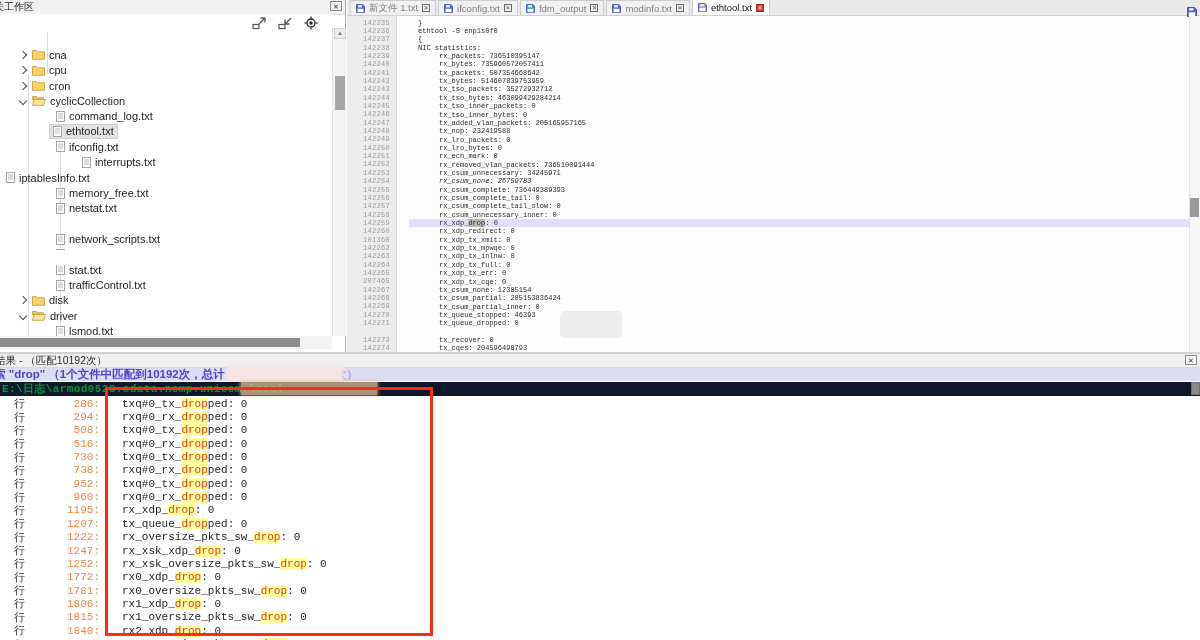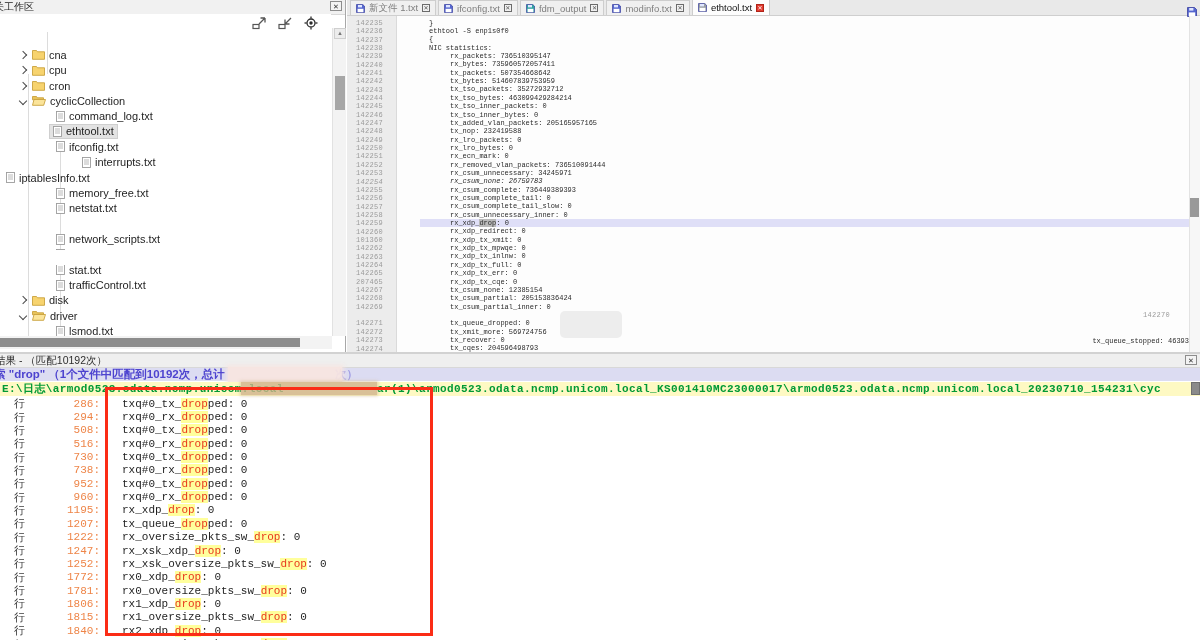--- a/index.html
+++ b/index.html
@@ -45,42 +45,42 @@
        background:#f0f0f0;border:1px solid #cdcdcd;border-bottom:none;font-size:9.5px;color:#7f7f7f;
        white-space:nowrap;box-sizing:border-box;}
   .tab.active{background:#fdfdfd;color:#111;height:16px;}
   .tclose{width:8px;height:8px;border:1px solid #6b6b6b;font-size:6px;line-height:7px;text-align:center;
           color:#555;box-sizing:border-box;background:#eweee;}
   .tab.active .tclose{background:#e23b30;border-color:#b02418;color:#fff;}
   #tabOverflowIco{right:3px;top:3px;}
 
   #edBody{left:0;top:16px;right:0;bottom:0;overflow:hidden;font-family:"Liberation Mono",monospace;}
   #gutterBg{left:0;top:16px;width:50px;height:336px;background:#ececec;border-right:1px solid #dadada;box-sizing:border-box;}
-  .eline{position:absolute;left:5px;right:11px;height:8.4px;display:flex;align-items:flex-end;gap:18px;}
+  .eline{position:absolute;left:12px;right:11px;height:8.4px;display:flex;align-items:flex-start;}
   .enum{width:50px;flex:none;padding-left:4px;font-size:7px;color:#9b9b9b;letter-spacing:0.3px;box-sizing:border-box;}
   .etxt{flex:1;font-size:7px;color:#2b2b2b;white-space:pre;padding-left:9px;height:100%;display:flex;align-items:center;}
   .eline.cur .etxt{background:#dfdff7;}
   .esel{background:#b9b9b9;}
   #edBlur{left:213px;top:311px;width:62px;height:27px;background:#ededed;border-radius:5px;}
   #edVs{right:0;top:16px;width:11px;height:336px;background:#f7f7f7;border-left:1px solid #e3e3e3;box-sizing:border-box;}
   #edVsThumb{right:1px;top:182px;width:9px;height:19px;background:#999;}
 
   
   #results{left:0;top:352px;width:1200px;height:288px;background:#fff;border-top:2px solid #d2d2d2;box-sizing:border-box;}
   #resHeader{left:0;top:0;right:0;height:13px;background:#efefef;border-bottom:1px solid #d8d8d8;
              font-size:10.5px;line-height:13px;color:#2e2e2e;white-space:nowrap;overflow:hidden;}
   #resHeader .t{margin-left:-5px;display:inline-block;}
   #resClose{right:3px;top:1px;}
   #resSummary{left:0;top:14px;right:0;height:13px;background:#dcdcf2;font-size:11.5px;font-weight:bold;
               line-height:13px;color:#4d43cf;white-space:nowrap;overflow:hidden;}
   #resSummary .t{margin-left:-6px;display:inline-block;}
   #sumTail{left:335px;top:14px;font-size:11.5px;font-weight:bold;line-height:13px;color:#4d43cf;opacity:0.4;}
   #sumBlur{left:228px;top:13px;width:114px;height:15px;background:rgba(247,229,225,0.93);
            box-shadow:0 0 4px 2px rgba(247,229,225,0.85);}
-  #resPath{left:0;top:28px;right:0;height:14px;background:#fef9c3;white-space:nowrap;overflow:hidden;
+  #resPath{left:0;top:28px;right:0;height:14px;background:#0f172a;white-space:nowrap;overflow:hidden;
            font-family:"Liberation Mono",monospace;font-size:11px;font-weight:bold;color:#019934;letter-spacing:0.4px;line-height:14px;}
   #resPath .head{padding-left:2px;}
   #pathTail{left:377px;top:28px;font-family:"Liberation Mono",monospace;font-size:11px;font-weight:bold;
             color:#019934;letter-spacing:0.4px;line-height:14px;white-space:nowrap;}
   #pathBlur{left:241px;top:28px;width:136px;height:13px;background:rgba(208,178,140,0.8);
             box-shadow:0 0 3px 1px rgba(214,189,155,0.7);}
   #pathScroll{right:0;top:28px;width:9px;height:13px;background:#8a8a8a;border:1px solid #6f6f6f;box-sizing:border-box;}
   #rrows{left:0;top:43px;right:0;height:245px;overflow:hidden;}
   .rrow{position:absolute;left:0;right:0;height:13.4px;display:flex;align-items:center;}
   .rlabel{width:30px;flex:none;padding-left:14px;font-size:11px;color:#3c3c3c;box-sizing:border-box;}
@@ -529,31 +529,27 @@
         <span class="etxt">     tx_csum_none: 12385154</span>
       </div>
       <div class="eline" style="top: 278.05px;">
         <span class="enum">142268</span>
         <span class="etxt">     tx_csum_partial: 205153836424</span>
       </div>
       <div class="eline" style="top: 286.4px;">
         <span class="enum">142269</span>
         <span class="etxt">     tx_csum_partial_inner: 0</span>
       </div>
-      <div class="eline" style="top: 294.75px; flex-direction: column;">
+      <div class="eline" style="top: 294.75px;">
         <span class="enum">142270</span>
         <span class="etxt">     tx_queue_stopped: 46393</span>
       </div>
       <div class="eline" style="top: 303.1px;">
         <span class="enum">142271</span>
         <span class="etxt">     tx_queue_dropped: 0</span>
-      </div>
-      <div class="eline" style="top: 311.45px;">
-        <span class="enum">142272</span>
-        <span class="etxt">     tx_xmit_more: 569724756</span>
       </div>
       <div class="eline" style="top: 319.8px;">
         <span class="enum">142273</span>
         <span class="etxt">     tx_recover: 0</span>
       </div>
       <div class="eline" style="top: 328.15px;">
         <span class="enum">142274</span>
         <span class="etxt">     tx_cqes: 204596498793</span>
       </div>
     </div>
@@ -569,21 +565,20 @@
   </div>
   <div class="abs xbtn" id="resClose">✕</div>
   <div class="abs" id="resSummary">
     <span class="t">索 "drop"  （1个文件中匹配到10192次，总计</span>
   </div>
   <span class="abs" id="sumTail">次）</span>
   <div class="abs" id="sumBlur"></div>
   <div class="abs" id="resPath">
     <span class="head">E:\日志\armod0523.odata.ncmp.unicom.local</span>
   </div>
-  <span class="abs" id="pathTail">ar(1)\armod0523.odata.ncmp.unicom.local_KS001410MC23000017\armod0523.odata.ncmp.unicom.local_20230710_154231\cyc</span>
   <div class="abs" id="pathBlur"></div>
   <div class="abs" id="pathScroll"></div>
   <div class="abs" id="rrows">
       <div class="rrow" style="top: 0px;">
         <span class="rlabel">行</span>
         <span class="rnum">286:</span>
         <span class="rtext"><span>txq#0_tx_</span><span class="hl">drop</span><span>ped: 0</span></span>
       </div>
       <div class="rrow" style="top: 13.35px;">
         <span class="rlabel">行</span>

